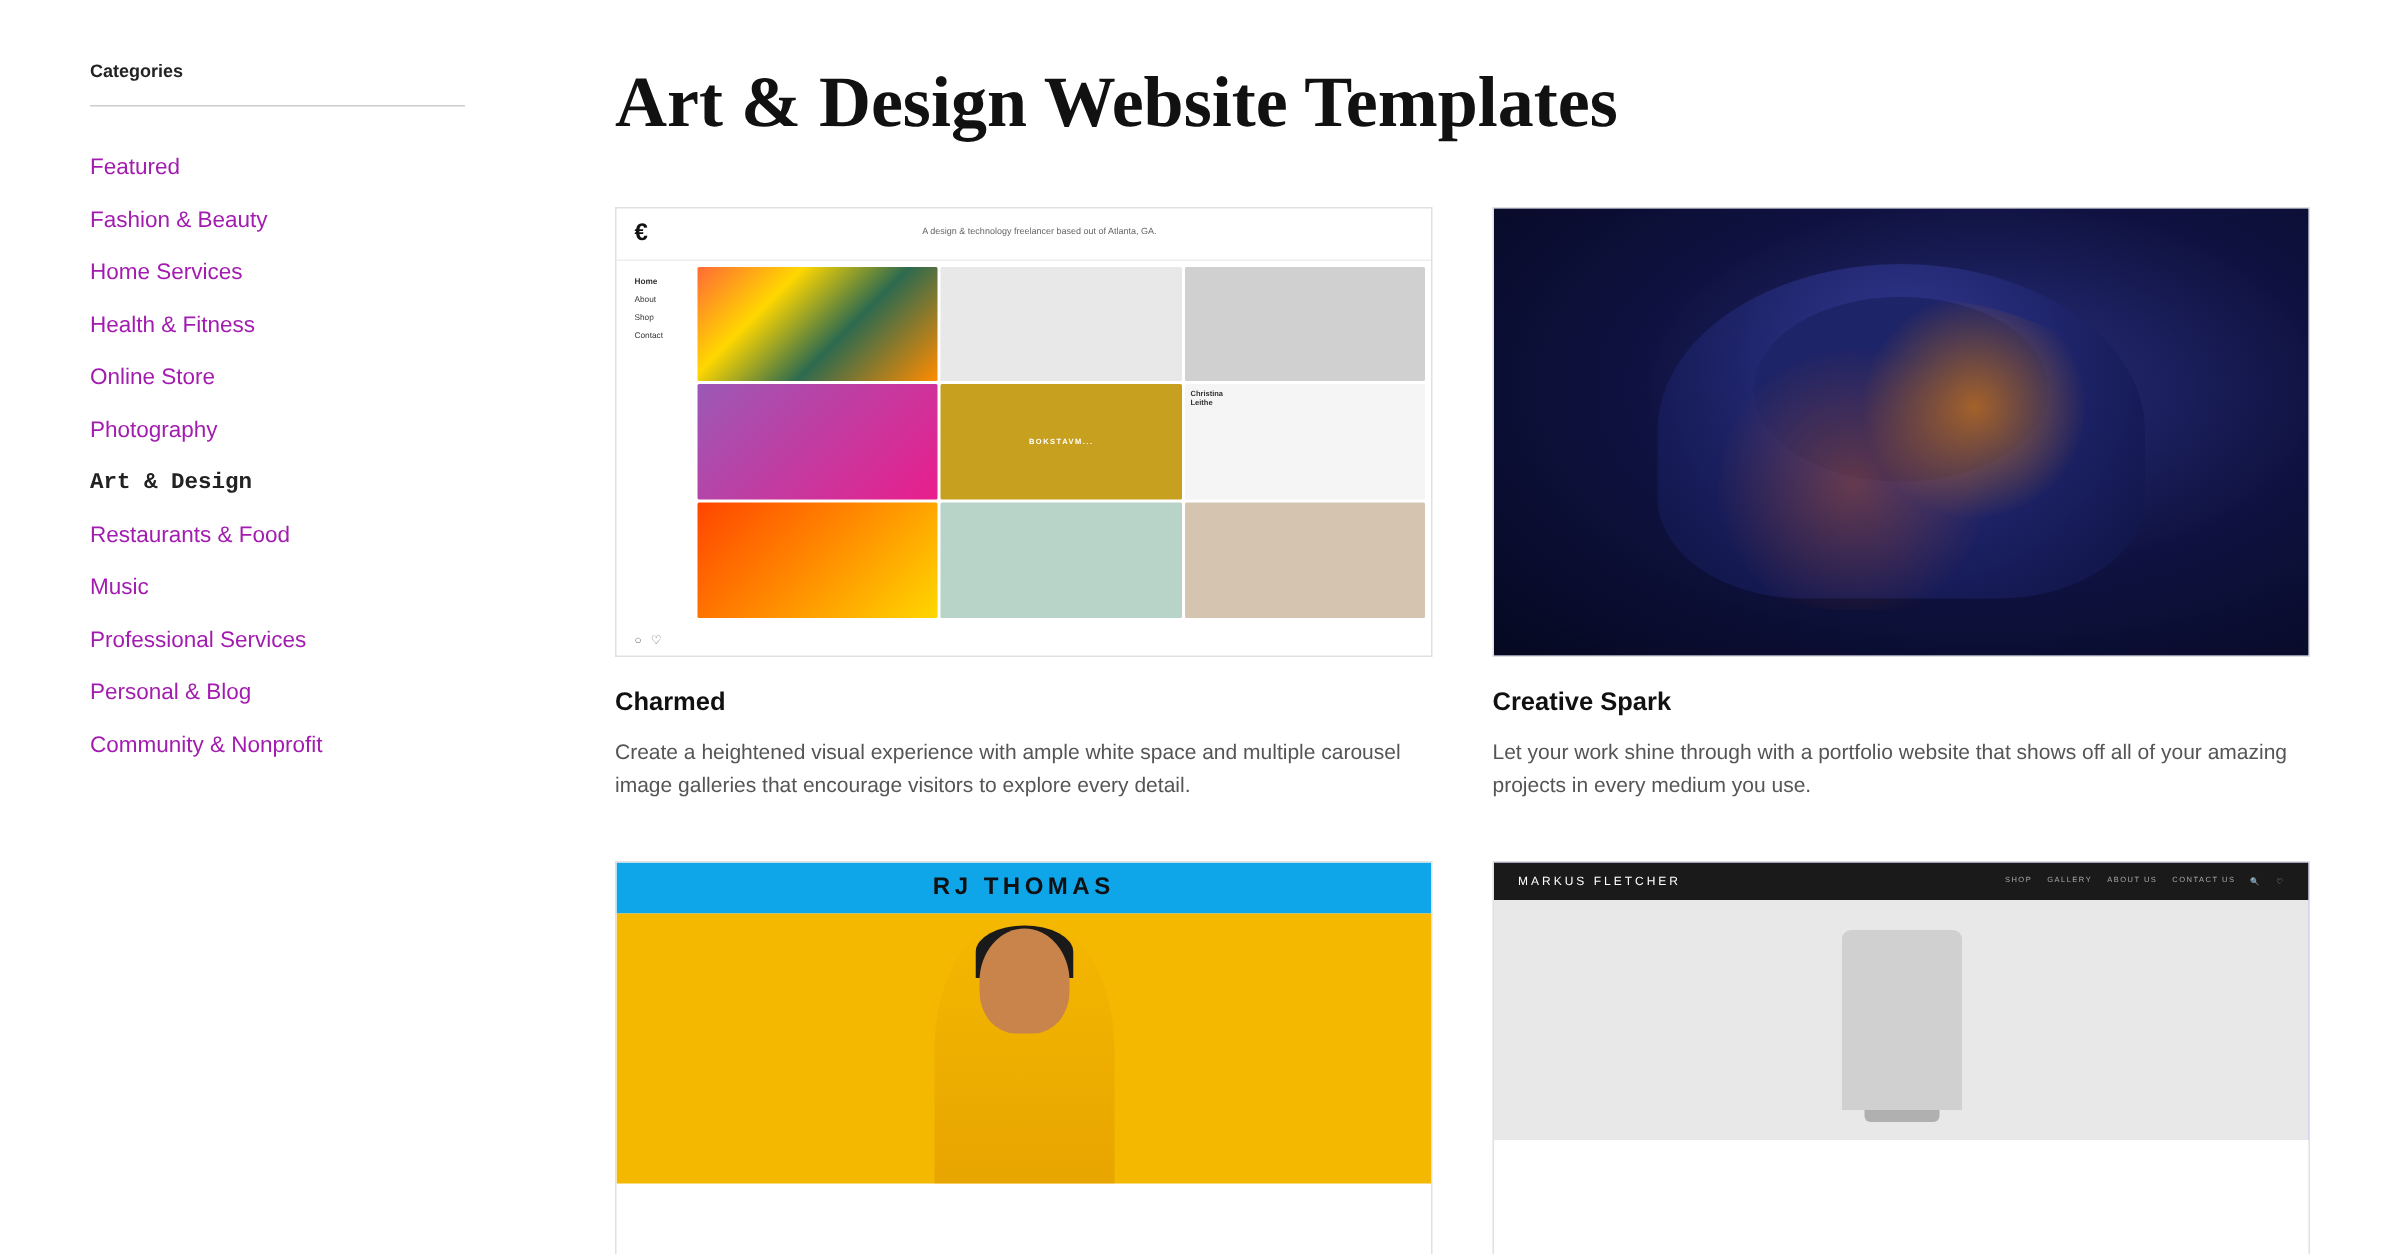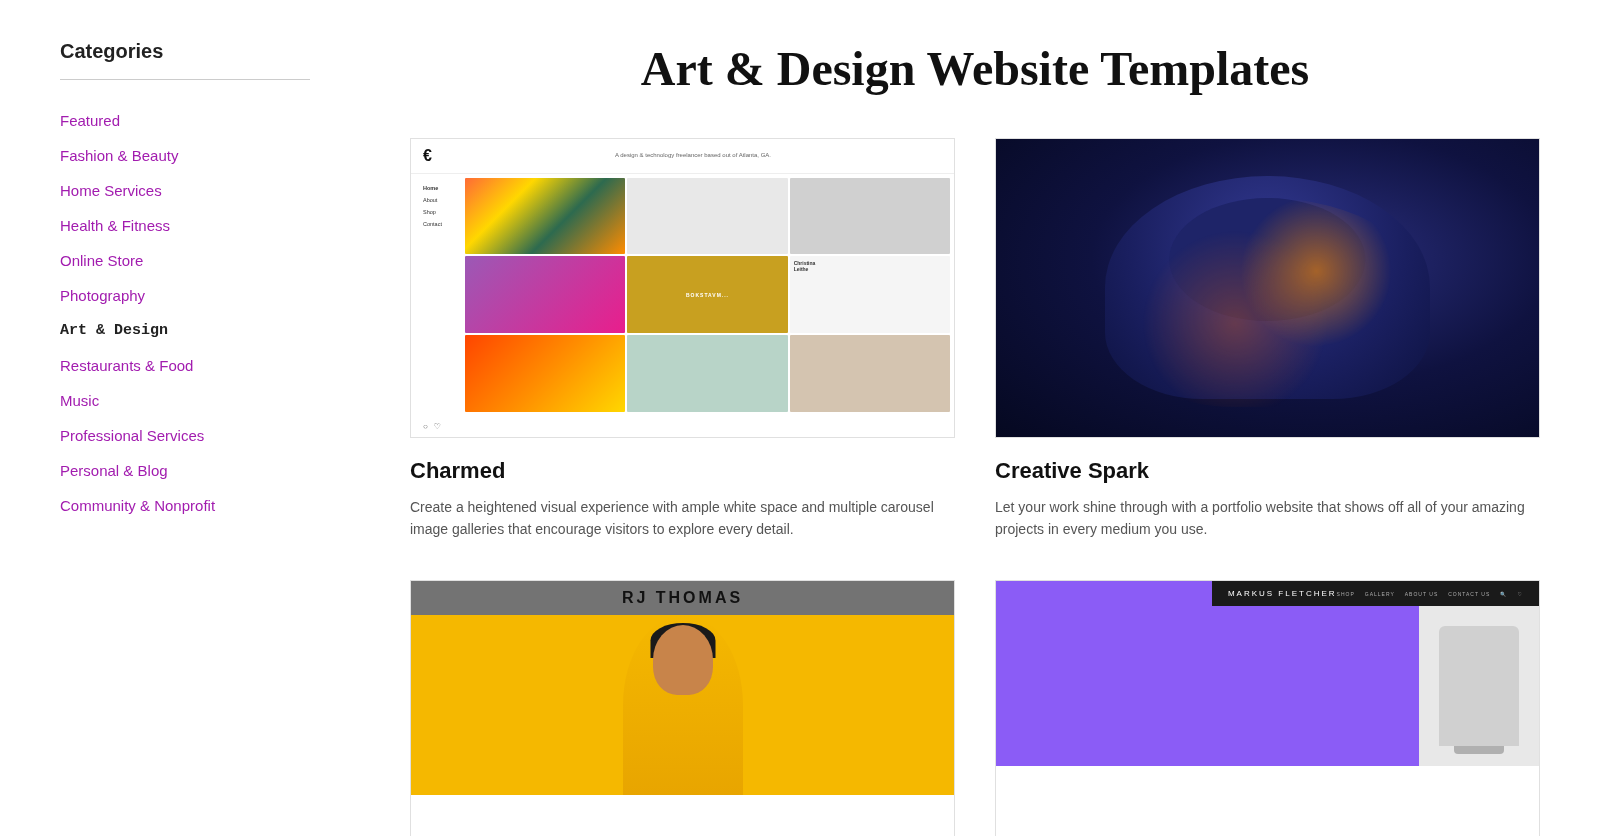--- a/index.html
+++ b/index.html
@@ -15,21 +15,21 @@
     .sidebar {
       width: 350px;
       min-width: 350px;
       padding: 40px 40px 0 60px;
       border-right: none;
       display: flex;
       flex-direction: column;
     }
 
     .sidebar-title {
-      font-size: 20px;
+      font-size: 12px;
       font-weight: 600;
       color: #222;
       margin-bottom: 16px;
     }
 
     .sidebar-divider {
       border: none;
       border-top: 1px solid #ccc;
       margin-bottom: 24px;
     }
@@ -57,21 +57,21 @@
     }
 
     
     .main-content {
       flex: 1;
       padding: 40px 60px 40px 60px;
       overflow-y: auto;
     }
 
     .page-header {
-      text-align: center;
+      text-align: left;
       margin-bottom: 40px;
     }
 
     .page-title {
       font-family: Georgia, 'Times New Roman', serif;
       font-size: 48px;
       font-weight: 700;
       color: #111;
       margin-bottom: 12px;
       line-height: 1.2;
@@ -176,21 +176,21 @@
     }
 
     
     .preview-rj-thomas {
       background: #fff;
       display: flex;
       flex-direction: column;
     }
 
     .rjt-header {
-      background: #737373;
+      background: #0ea5e9;
       padding: 8px 16px;
       display: flex;
       justify-content: center;
     }
 
     .rjt-title {
       font-size: 16px;
       font-weight: 900;
       letter-spacing: 3px;
       color: #111;
@@ -235,21 +235,20 @@
       top: 8px;
       left: 50%;
       transform: translateX(-50%);
     }
 
     
     .preview-markus {
       background: #8b5cf6;
       display: flex;
       flex-direction: column;
-      align-items: flex-end;
     }
 
     .mf-header {
       background: #1a1a1a;
       padding: 8px 16px;
       display: flex;
       justify-content: space-between;
       align-items: center;
     }
 
@@ -291,21 +290,21 @@
       bottom: -8px;
       left: 50%;
       transform: translateX(-50%);
       width: 50px;
       height: 8px;
       background: #b0b0b0;
       border-radius: 0 0 4px 4px;
     }
 
     .template-name {
-      font-size: 22px;
+      font-size: 17px;
       font-weight: 700;
       color: #111;
       margin-bottom: 12px;
     }
 
     .template-desc {
       font-size: 14px;
       color: #555;
       line-height: 1.6;
     }

